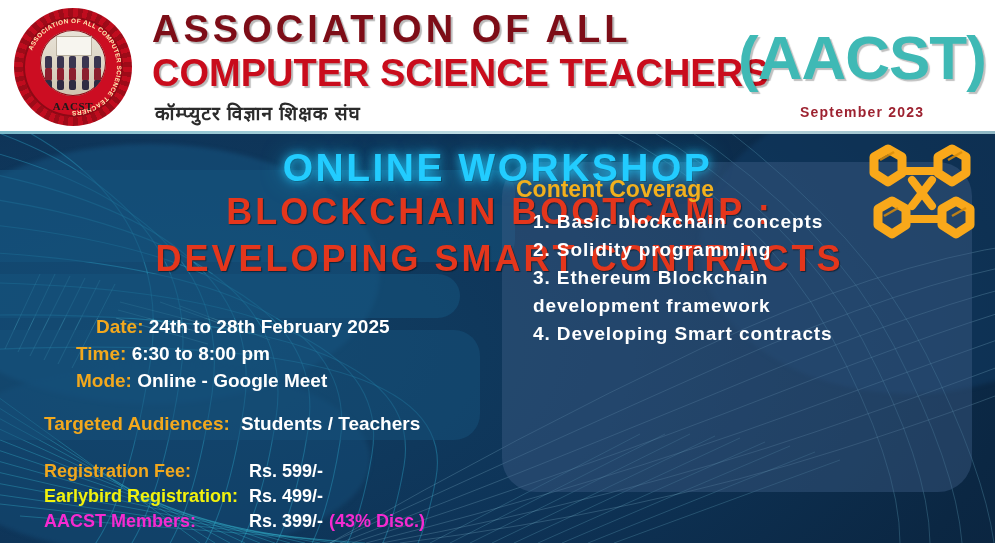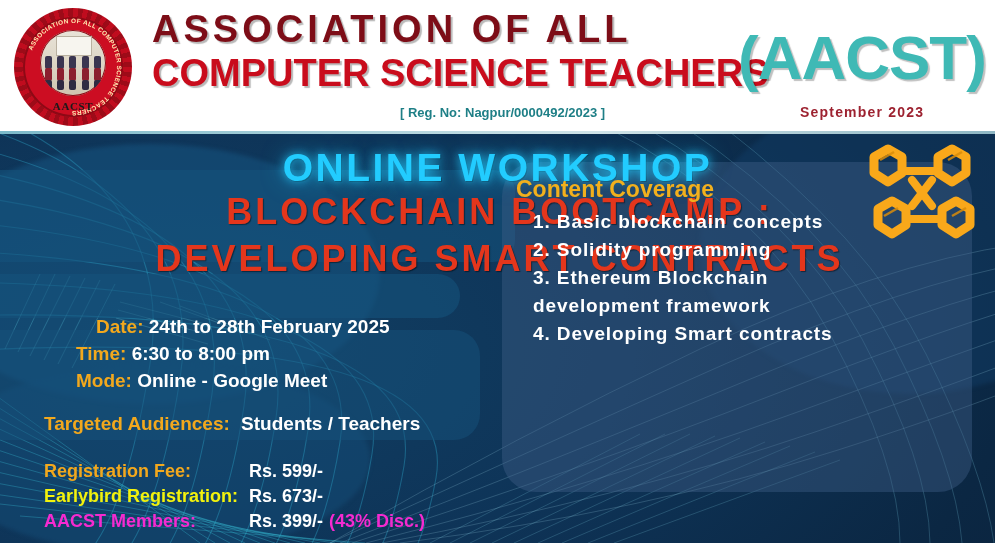--- a/index.html
+++ b/index.html
@@ -219,21 +219,21 @@
               <span></span>
               <span></span>
               <span></span>
             </div>
         </div>
         <div class="abbr">AACST</div>
       </div>
 
       <div class="hdr-line1">ASSOCIATION OF ALL</div>
       <div class="hdr-line2">COMPUTER SCIENCE TEACHERS</div>
-      <div class="hdr-reg">[ Reg. No: Nagpur/0000492/2023 ]</div>
+      <div class="hdr-hindi">कॉम्प्युटर विज्ञान शिक्षक संघ</div>
       <div class="hdr-aacst">(AACST)</div>
       <div class="hdr-sep">September 2023</div>
       <div class="hdr-rule"></div>
     </div>
   </div>
 
   <div id="body">
 
     <div class="blob blob-a"></div>
     <div class="blob blob-b"></div>
@@ -357,21 +357,21 @@
       <span class="v">Online - Google Meet</span>
     </div>
 
     <div class="fee-table">
       <div class="fee-row">
         <span class="fee-label c-orange">Registration Fee:</span>
         <span class="fee-val">Rs. 599/-</span>
       </div>
       <div class="fee-row">
         <span class="fee-label c-yellow">Earlybird Registration:</span>
-        <span class="fee-val">Rs. 673/-</span>
+        <span class="fee-val">Rs. 499/-</span>
       </div>
       <div class="fee-row">
         <span class="fee-label c-pink">AACST Members:</span>
         <span class="fee-val">Rs. 399/-</span>
         <span class="fee-note">(43% Disc.)</span>
       </div>
     </div>
 
     <div class="cc-title">Content Coverage</div>
     <div class="cc-list">

